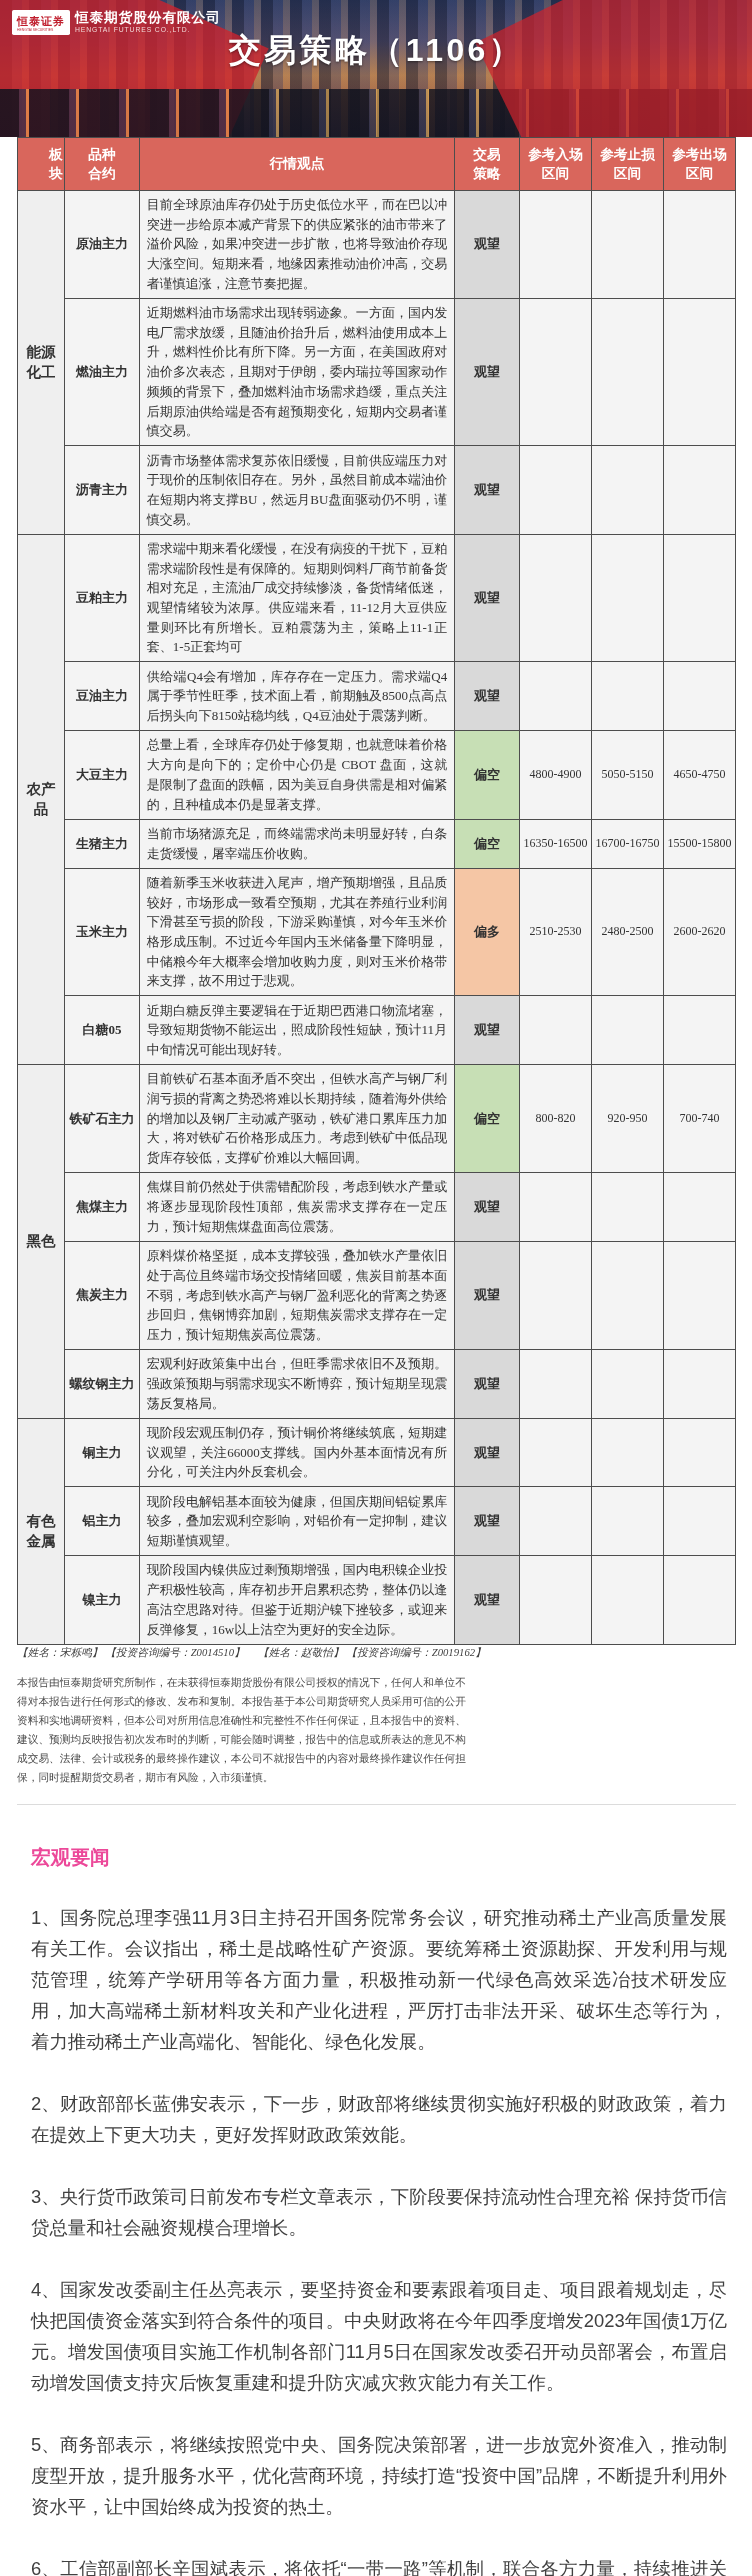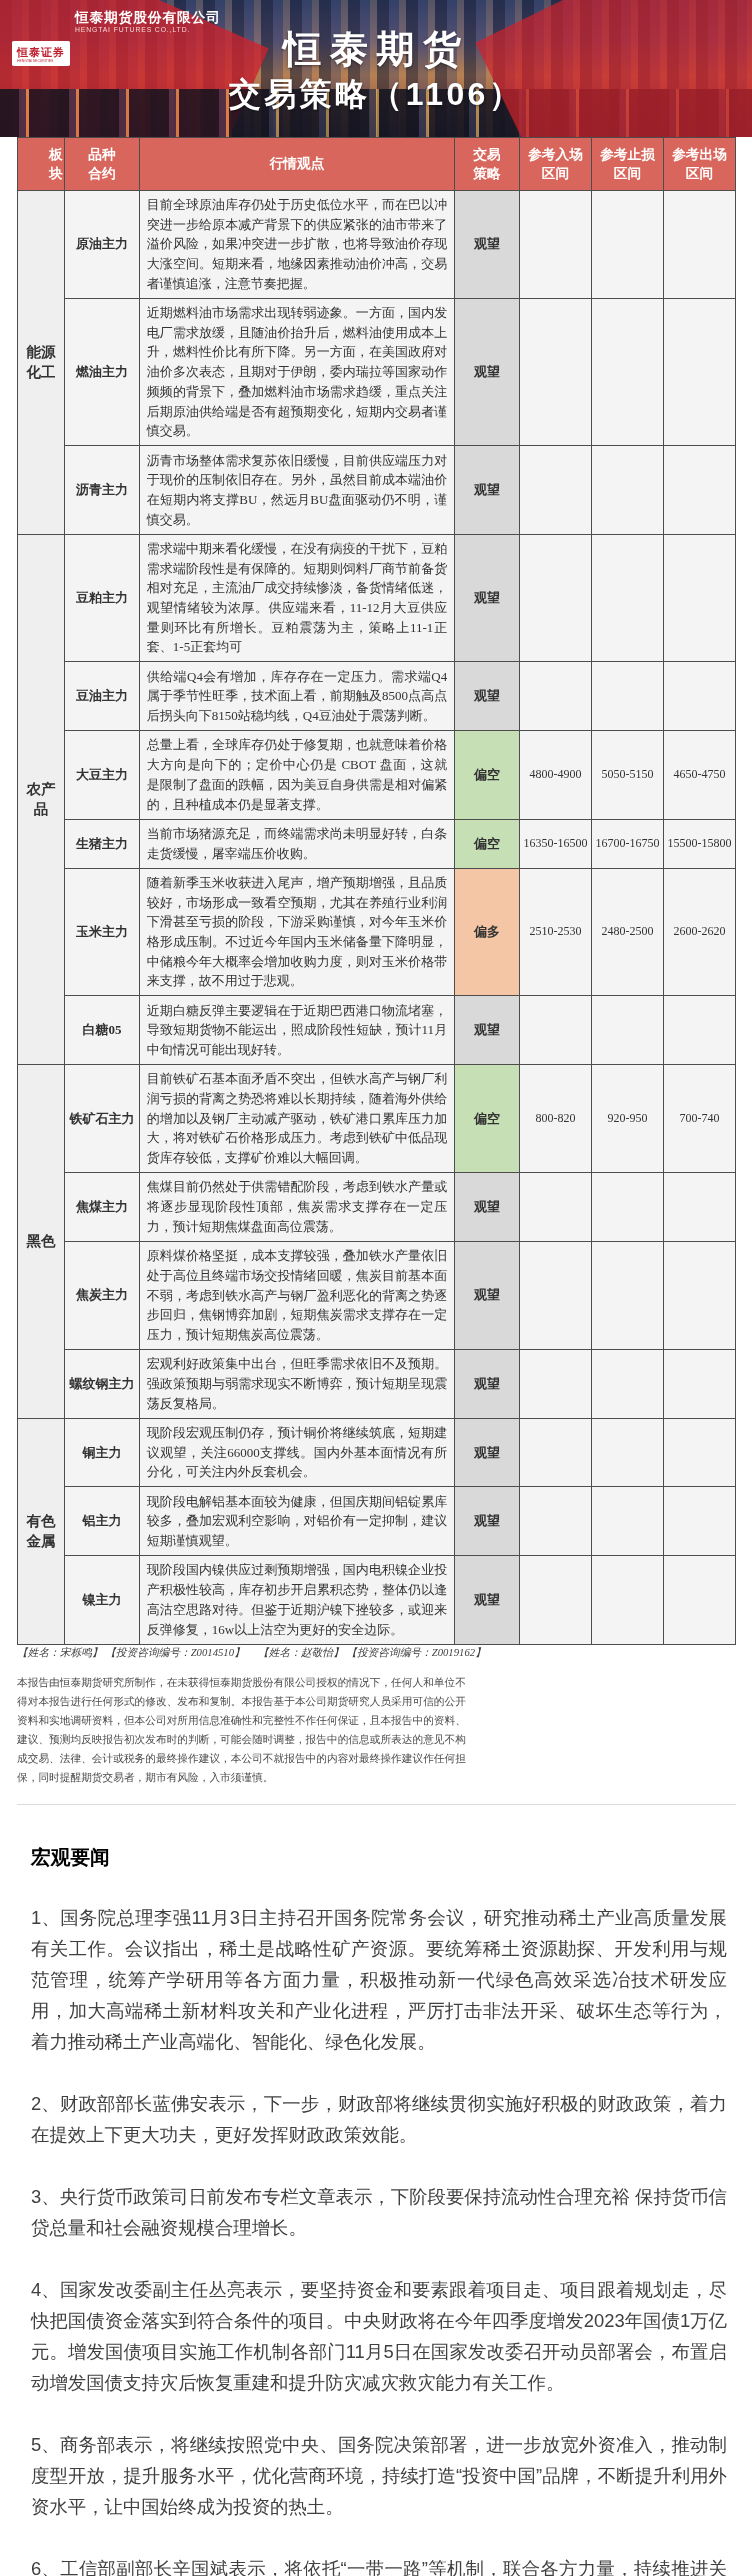--- a/index.html
+++ b/index.html
@@ -11,21 +11,21 @@
       linear-gradient(rgba(30,40,70,.25),rgba(30,40,70,.25)),
       repeating-linear-gradient(90deg,rgba(20,25,45,.55) 0 12px,rgba(60,70,110,.35) 12px 22px,rgba(235,170,90,.25) 22px 29px),
       linear-gradient(to bottom,#3a4a76 0%,#7a6a8a 30%,#e89a55 55%,#c96b43 75%,#6e3a3a 100%);}
   .banner::before{content:"";position:absolute;left:-120px;top:-34px;width:359px;height:222px;
     background:rgba(205,35,45,.78);transform:rotate(24deg);}
   .banner::after{content:"";position:absolute;right:-128px;top:-51px;width:368px;height:257px;
     background:rgba(205,35,45,.72);transform:rotate(-26deg);}
   .banner .skyline{position:absolute;bottom:0;left:0;width:100%;height:48px;
     background:repeating-linear-gradient(90deg,rgba(15,18,30,.85) 0 19px,rgba(40,48,75,.7) 19px 26px,rgba(250,200,90,.5) 26px 29px,rgba(15,18,30,.8) 29px 50px);}
   .logo{position:absolute;left:12px;top:10.3px;display:flex;align-items:flex-start;z-index:5;}
-  .logo-box{background:#fff;border-radius:1.7px;padding:2.6px 5.1px;margin-right:5.1px;margin-top:31px;}
+  .logo-box{background:#fff;border-radius:1.7px;padding:2.6px 5.1px;margin-right:5.1px;}
   .logo-box .cn{color:#c01f2e;font-weight:bold;font-size:11px;letter-spacing:0.9px;}
   .logo-box .tiny{color:#c01f2e;font-size:3.4px;display:block;line-height:3.4px;}
   .logo-text .name{color:#fff;font-weight:bold;font-size:13.7px;letter-spacing:0.9px;line-height:15.4px;}
   .logo-text .sub{color:#f3d9d9;font-size:6.8px;letter-spacing:0.9px;}
   .banner-title{position:absolute;left:0;right:0;top:27px;text-align:center;z-index:4;color:#fff;
     text-shadow:0 0.9px 2.6px rgba(0,0,0,.45);}
   .banner-title .l1{font-size:38px;font-weight:bold;letter-spacing:8.6px;line-height:44px;}
   .banner-title .l2{font-size:32px;font-weight:bold;letter-spacing:3.4px;line-height:46px;}
 
   
@@ -62,21 +62,20 @@
     <div class="logo-box">
       <span class="cn">恒泰证券</span>
       <span class="tiny">HENGTAI SECURITIES</span>
     </div>
     <div class="logo-text">
       <div class="name">恒泰期货股份有限公司</div>
       <div class="sub">HENGTAI FUTURES CO.,LTD.</div>
     </div>
   </div>
   <div class="banner-title">
-    <div class="l1">恒泰期货</div>
     <div class="l2">交易策略（1106）</div>
   </div>
 </div>
 
 <div class="table-wrap">
   <table class="strategy">
     <colgroup>
       <col class="c-sector">
         <col class="c-contract">
         <col class="c-view">
@@ -231,21 +230,21 @@
         </tr>
       </tbody>
   </table>
 </div>
 
 <div class="analysts">【姓名：宋栎鸣】 【投资咨询编号：Z0014510】　 【姓名：赵敬怡】 【投资咨询编号：Z0019162】</div>
 <div class="disclaimer">本报告由恒泰期货研究所制作，在未获得恒泰期货股份有限公司授权的情况下，任何人和单位不得对本报告进行任何形式的修改、发布和复制。本报告基于本公司期货研究人员采用可信的公开资料和实地调研资料，但本公司对所用信息准确性和完整性不作任何保证，且本报告中的资料、建议、预测均反映报告初次发布时的判断，可能会随时调整，报告中的信息或所表达的意见不构成交易、法律、会计或税务的最终操作建议，本公司不就报告中的内容对最终操作建议作任何担保，同时提醒期货交易者，期市有风险，入市须谨慎。</div>
 <hr class="divider">
 
 <div class="section macro">
-  <div class="section-title" id="macro-title" style="color: #000000;">宏观要闻</div>
+  <div class="section-title" id="macro-title" style="color: #ec4899;">宏观要闻</div>
   <div id="macro-items">
       <p>1、国务院总理李强11月3日主持召开国务院常务会议，研究推动稀土产业高质量发展有关工作。会议指出，稀土是战略性矿产资源。要统筹稀土资源勘探、开发利用与规范管理，统筹产学研用等各方面力量，积极推动新一代绿色高效采选冶技术研发应用，加大高端稀土新材料攻关和产业化进程，严厉打击非法开采、破坏生态等行为，着力推动稀土产业高端化、智能化、绿色化发展。</p>
       <p>2、财政部部长蓝佛安表示，下一步，财政部将继续贯彻实施好积极的财政政策，着力在提效上下更大功夫，更好发挥财政政策效能。</p>
       <p>3、央行货币政策司日前发布专栏文章表示，下阶段要保持流动性合理充裕 保持货币信贷总量和社会融资规模合理增长。</p>
       <p>4、国家发改委副主任丛亮表示，要坚持资金和要素跟着项目走、项目跟着规划走，尽快把国债资金落实到符合条件的项目。中央财政将在今年四季度增发2023年国债1万亿元。增发国债项目实施工作机制各部门11月5日在国家发改委召开动员部署会，布置启动增发国债支持灾后恢复重建和提升防灾减灾救灾能力有关工作。</p>
       <p>5、商务部表示，将继续按照党中央、国务院决策部署，进一步放宽外资准入，推动制度型开放，提升服务水平，优化营商环境，持续打造“投资中国”品牌，不断提升利用外资水平，让中国始终成为投资的热土。</p>
       <p>6、工信部副部长辛国斌表示，将依托“一带一路”等机制，联合各方力量，持续推进关键核心技术攻关，促进传统产业转型升级，强化安全和治理，推动智能科技与未来产业发展，加快形成新质生产力，高水平赋能新型工业化。</p>
     </div>
 </div>
 

